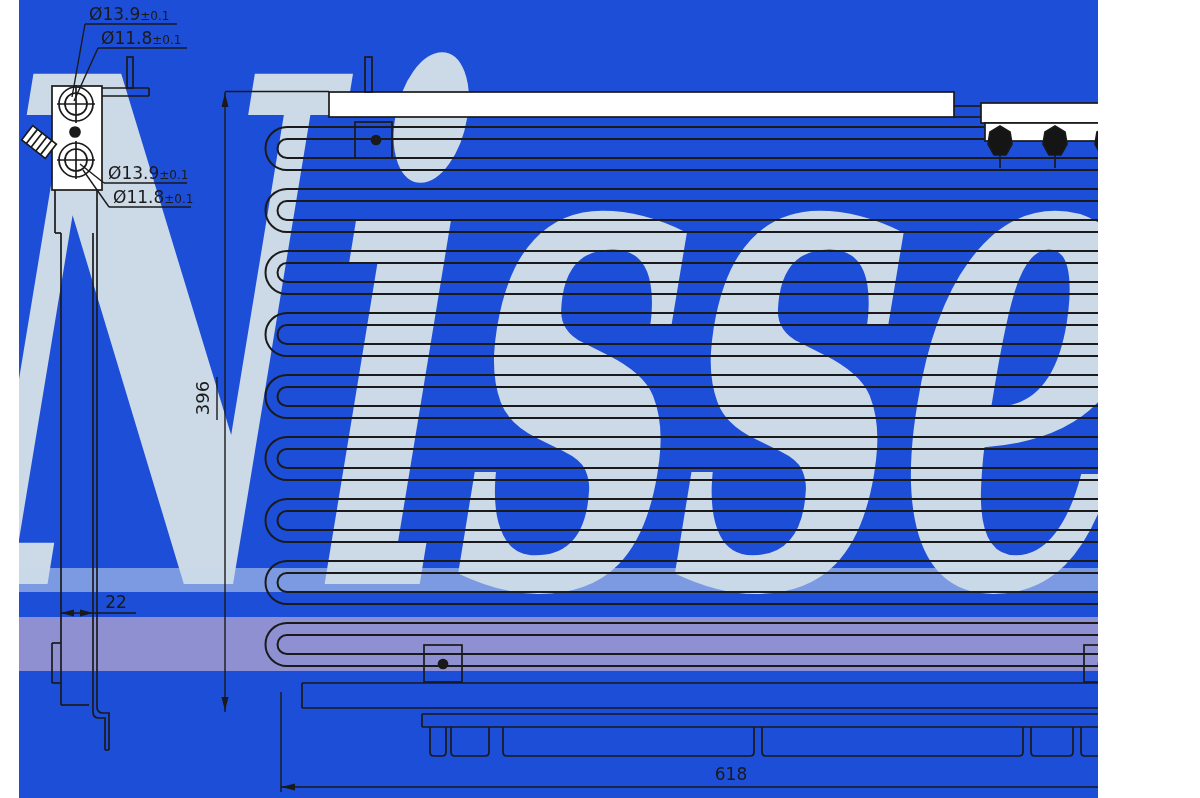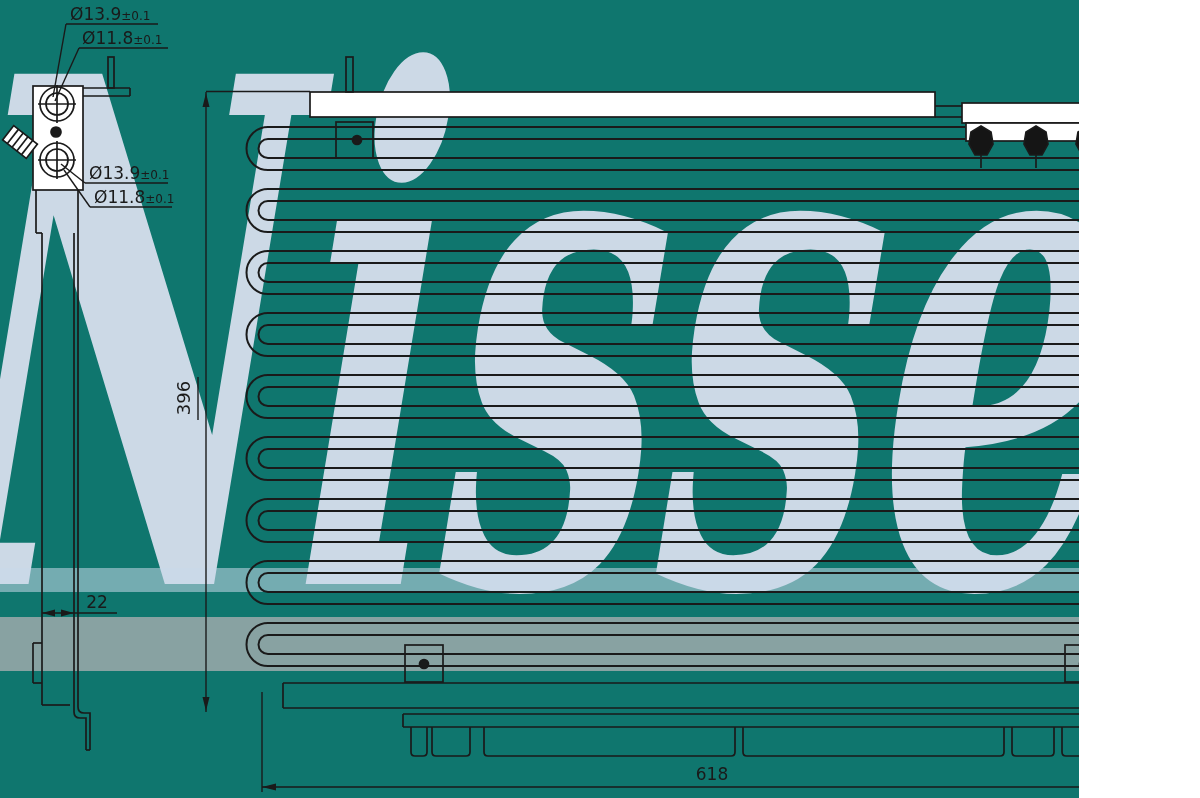--- a/index.html
+++ b/index.html
@@ -1,17 +1,17 @@
 <!DOCTYPE html>
 <html><head>
 <meta charset="utf-8">
 <style>
   html,body{margin:0;padding:0;background:#fff;}
-  #stage{position:relative;width:1079px;height:798px;overflow:hidden;background:#0f766e;
-         font-family:"DejaVu Sans", sans-serif;}
+  #stage{position:relative;width:1079px;height:798px;overflow:hidden;background:#1d4ed8;
+         font-family:"DejaVu Sans", sans-serif;margin-left:19px;}
   #watermark{position:absolute;left:-25px;top:-12px;z-index:1;
              font-family:"DejaVu Serif", serif;font-style:italic;font-weight:bold;
              font-size:700px;line-height:1.0;color:#ccd9e6;white-space:nowrap;
              transform:scaleX(0.55) skewX(-6deg);transform-origin:0 0;user-select:none;}
   #regmark{position:absolute;left:1142px;top:218px;z-index:1;
            font-family:"DejaVu Sans", sans-serif;font-size:58px;color:#ccd9e6;}
   .band{position:absolute;left:0;width:1200px;z-index:2;}
   #band-blue{top:568px;height:24px;background:rgba(200,216,233,0.55);}
   #band-pink{top:617px;height:54px;background:rgba(236,198,206,0.55);}
   #linework{position:absolute;left:0;top:0;z-index:3;}

